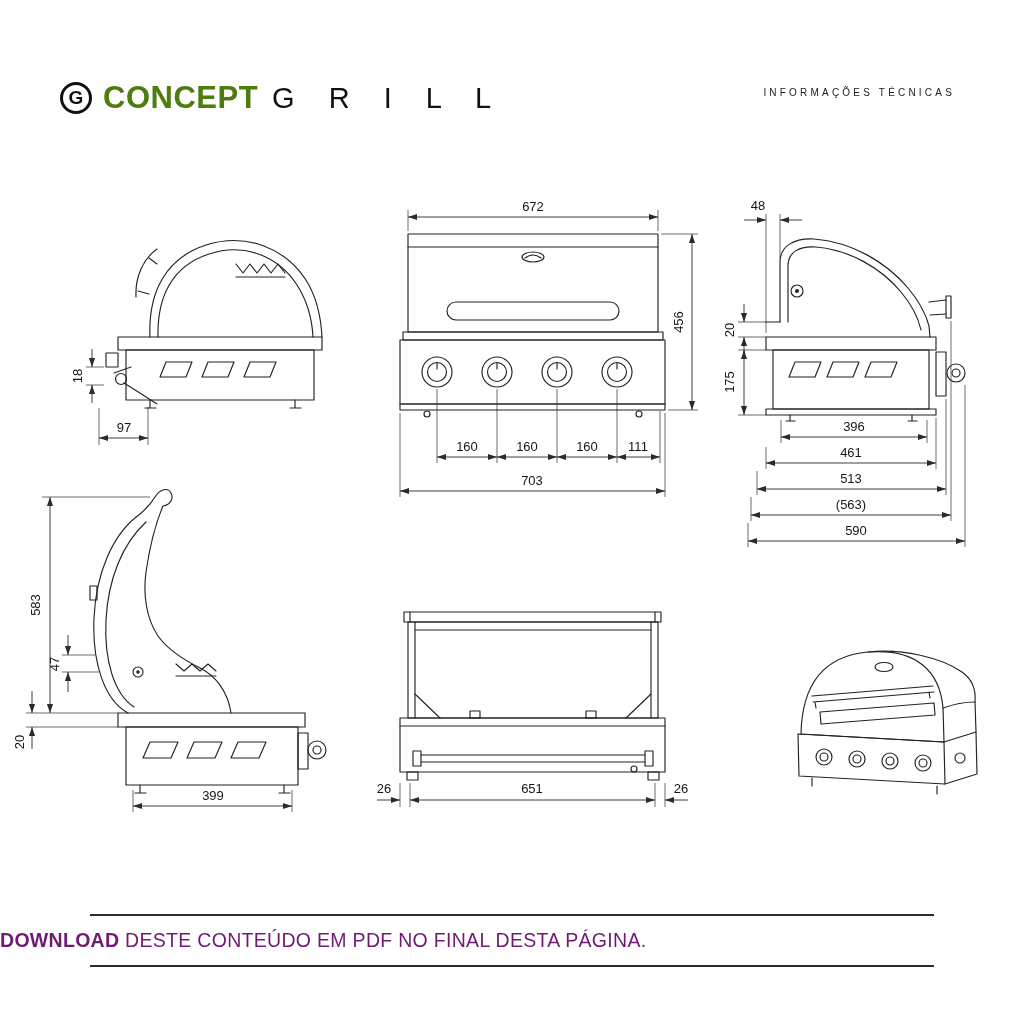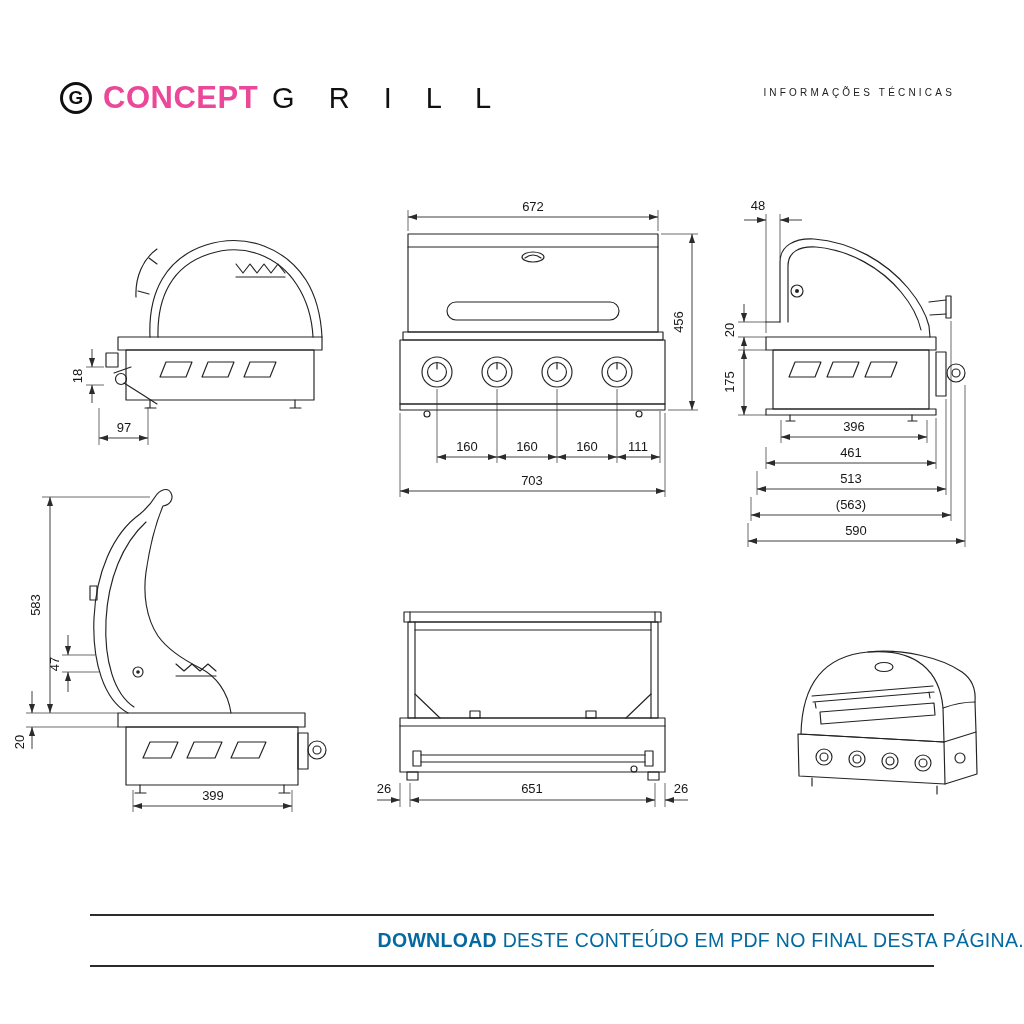--- a/index.html
+++ b/index.html
@@ -14,37 +14,37 @@
   }
   .page { position: absolute; inset: 0; }
 
   
   .brand { position: absolute; left: 60px; top: 80px; display: flex; align-items: center; }
   .brand-mark {
     width: 32px; height: 32px; border: 3px solid #101010; border-radius: 50%;
     display: flex; align-items: center; justify-content: center;
     font-weight: bold; font-size: 19px; color: #101010; flex: 0 0 auto;
   }
-  .brand-bold { margin-left: 11px; font-size: 31px; font-weight: 800; letter-spacing: 0.5px; color: #ec4899; white-space: nowrap; }
+  .brand-bold { margin-left: 11px; font-size: 31px; font-weight: 800; letter-spacing: 0.5px; color: #4d7c0f; white-space: nowrap; }
   .brand-light { margin-left: 14px; font-size: 29px; font-weight: 400; letter-spacing: 13px; color: #101010; white-space: nowrap; }
   .info-title { position: absolute; right: 69px; top: 87px; font-size: 10px; letter-spacing: 3.2px; color: #202020; }
 
   
   .drawings { position: absolute; left: 0; top: 0; }
   svg .ln  { fill: none; stroke: #232323; stroke-width: 1.15; stroke-linecap: round; stroke-linejoin: round; }
   svg .fl  { fill: #232323; stroke: none; }
   svg .ext { fill: none; stroke: #2b2b2b; stroke-width: 0.7; }
   svg .dim { fill: none; stroke: #2b2b2b; stroke-width: 0.9; }
   svg .dt  { font-family: "Liberation Sans", sans-serif; font-size: 13px; fill: #161616; }
 
   
   .footer-rule { position: absolute; left: 90px; width: 844px; border-top: 2px solid #2b2b2b; height: 0; }
   .rule-top { top: 914px; }
   .rule-bottom { top: 965px; }
-  .footer-text { position: absolute; top: 929px; left: 0; width: 100%; text-align: right; font-size: 19.5px; color: #0369a1; letter-spacing: 0.3px; }
+  .footer-text { position: absolute; top: 929px; left: 0; width: 100%; text-align: left; font-size: 19.5px; color: #701a75; letter-spacing: 0.3px; }
   .footer-text strong { font-weight: 700; }
 </style>
 </head>
 <body>
 
 <div class="page">
 
   <div class="brand">
     <span class="brand-mark">G</span>
     <span class="brand-bold">CONCEPT</span>

